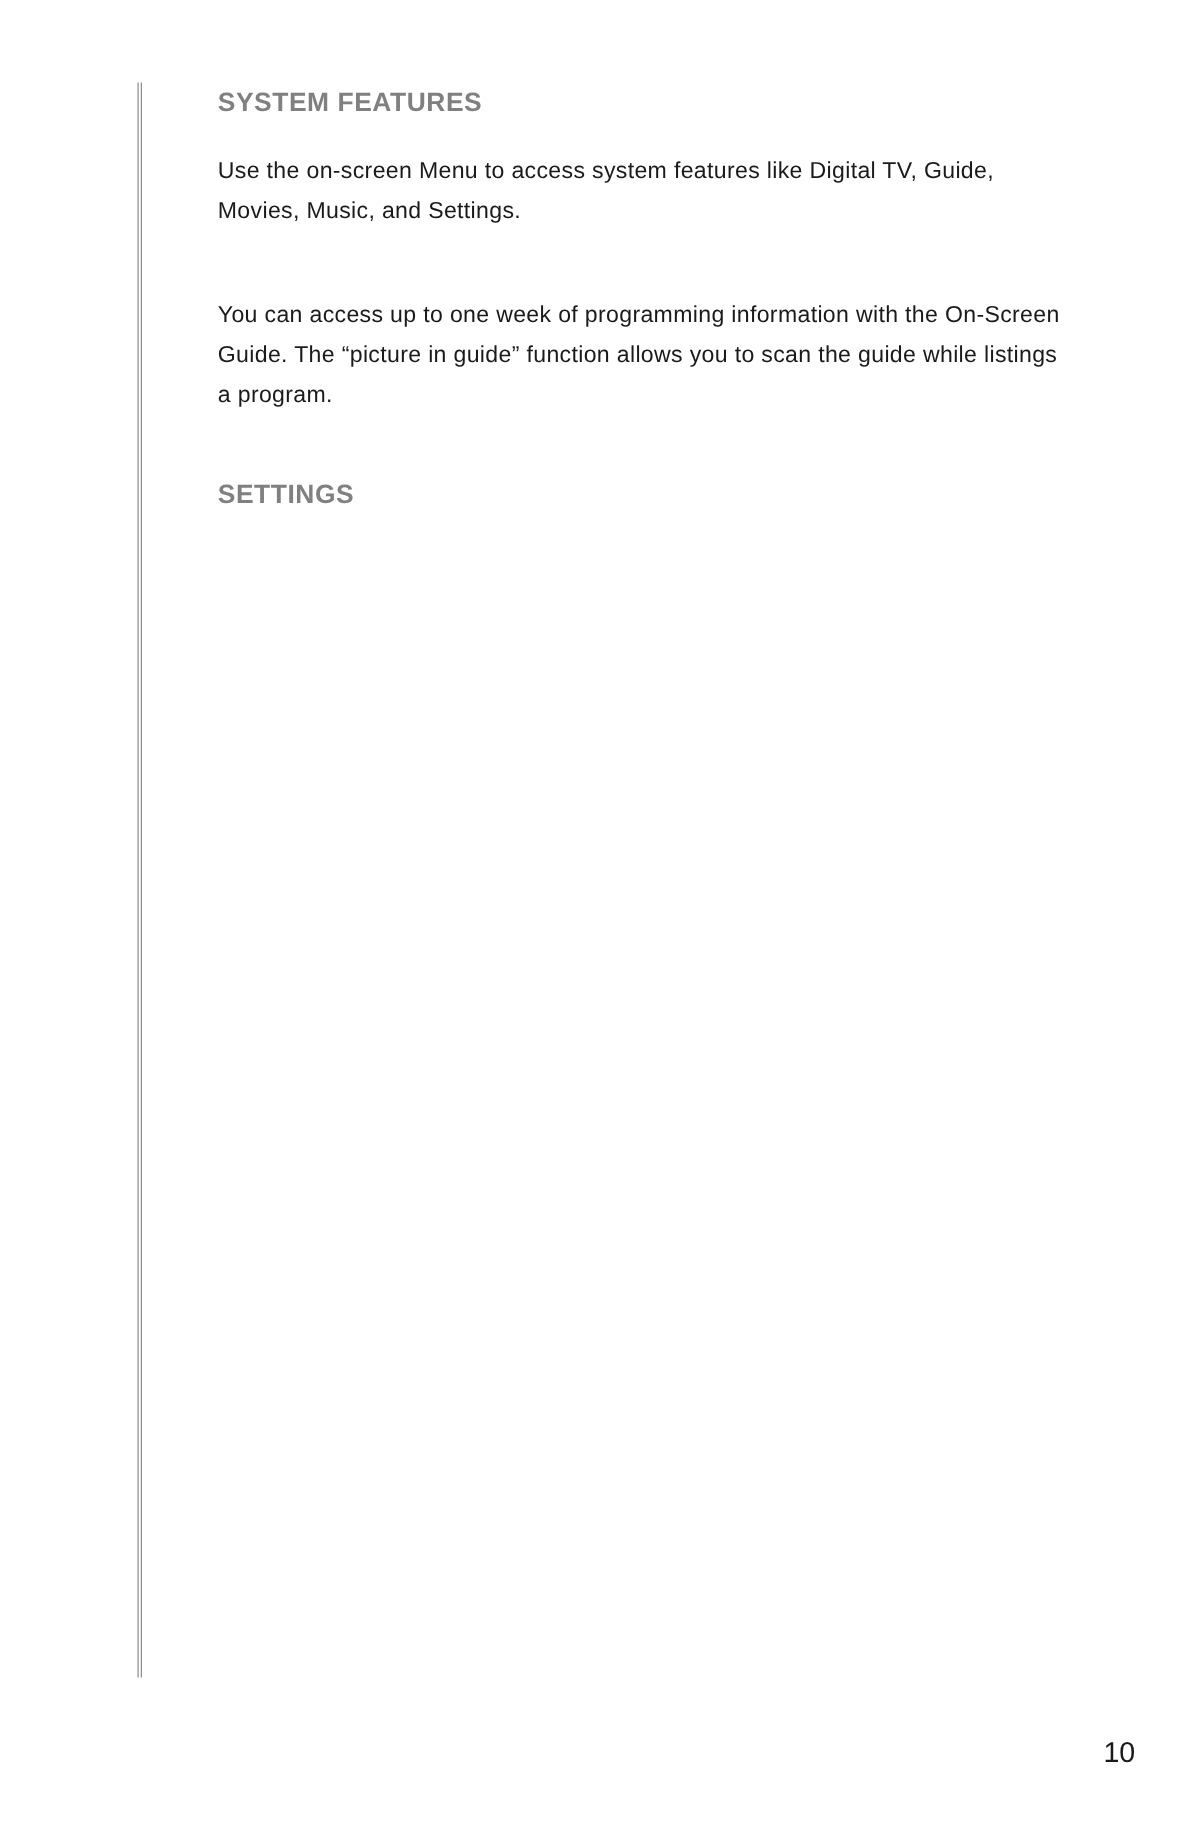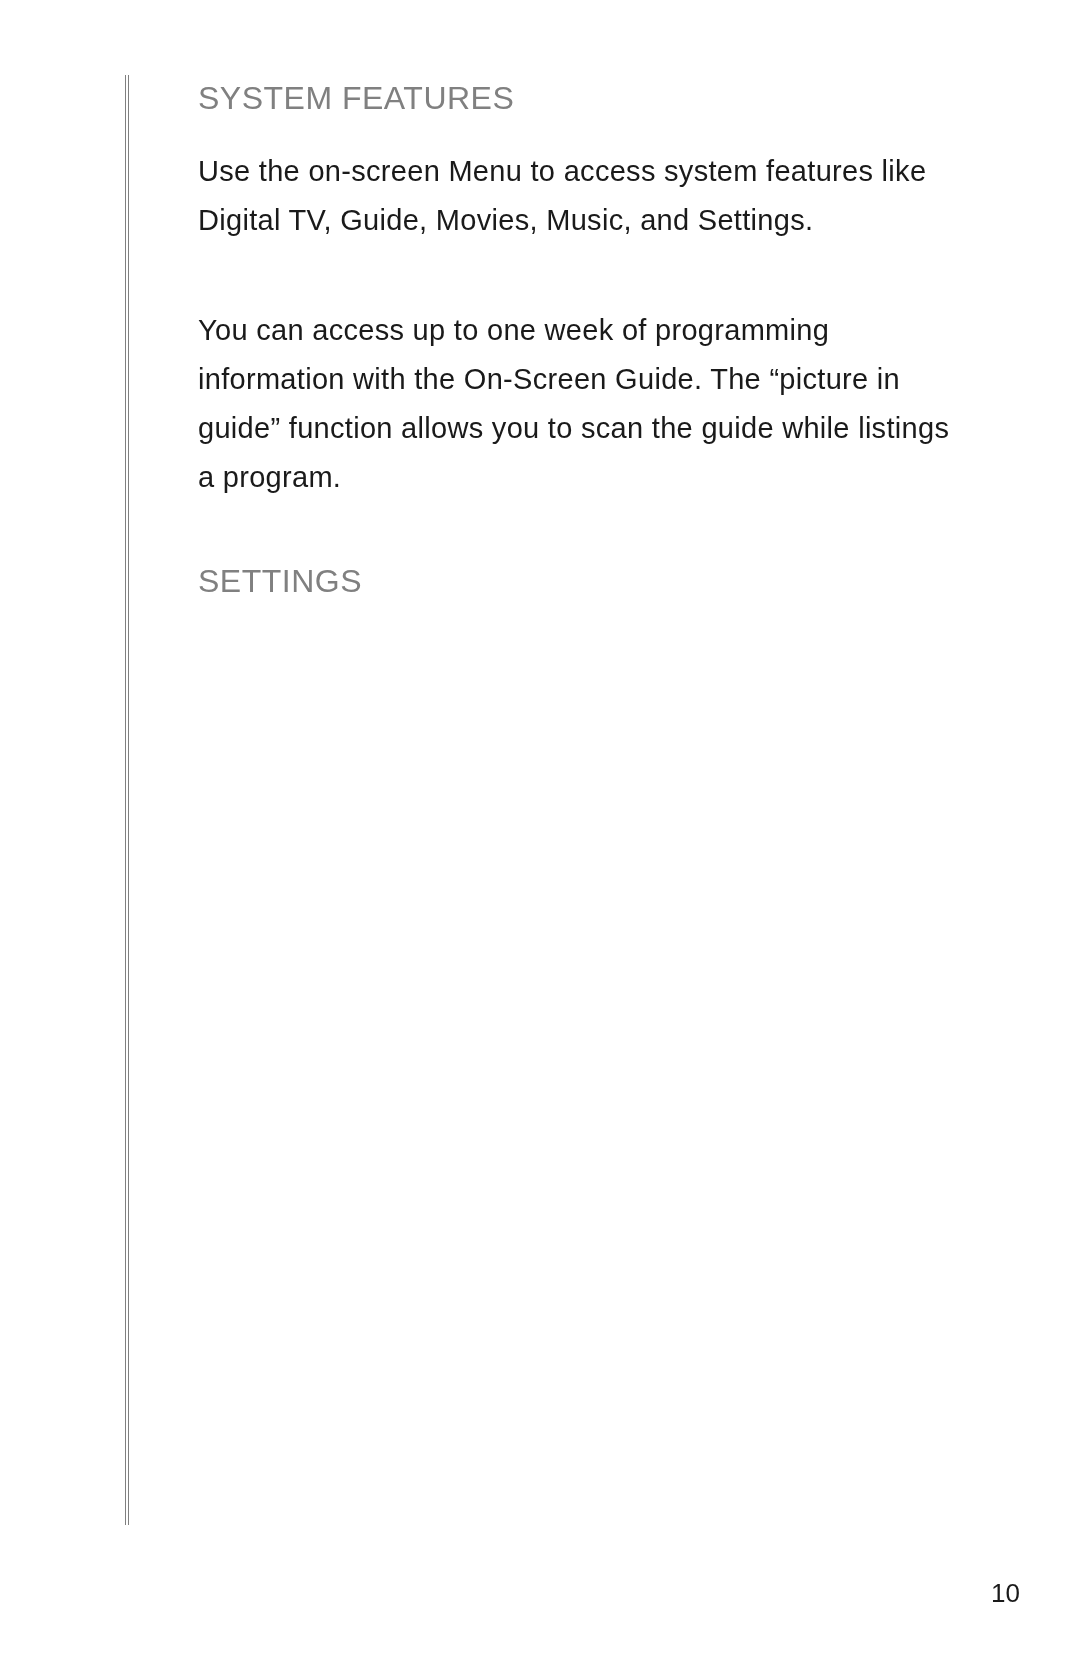--- a/index.html
+++ b/index.html
@@ -38,40 +38,40 @@
     .content {
       position: absolute;
       left: 198px;
       top: 80px;
       width: 770px;
     }
     .section {
       margin-bottom: 60px;
     }
     .section-heading {
-      font-size: 32px;
-      font-weight: normal;
+      font-size: 24px;
+      font-weight: bold;
       color: #808080;
       letter-spacing: 0.5px;
       margin-bottom: 30px;
       text-transform: uppercase;
     }
     .body-text {
-      font-size: 29px;
+      font-size: 21px;
       color: #1a1a1a;
       line-height: 1.7;
       margin-bottom: 40px;
       letter-spacing: 0.3px;
     }
     .body-text:last-child {
       margin-bottom: 0;
     }
     .page-number {
       position: absolute;
-      right: 60px;
+      right: 48px;
       bottom: 60px;
       font-size: 26px;
       color: #1a1a1a;
     }
   </style>
 </head>
 <body>
 
 <div class="page">
   <div class="left-rule"></div>

